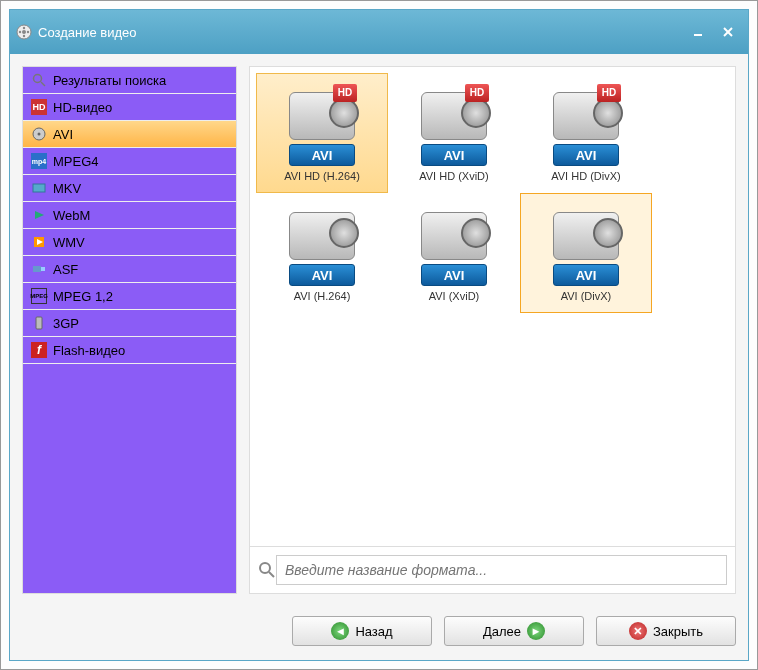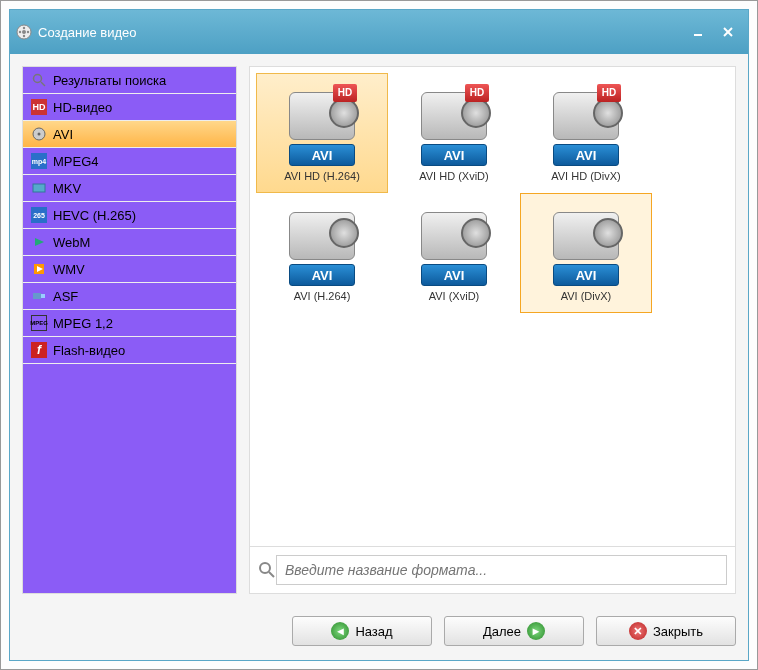--- a/index.html
+++ b/index.html
@@ -95,24 +95,20 @@
             </div>
             <div class="sidebar-item">
               <span class="sb-icon">
                 <svg width="14" height="14">
                   <rect x="1" y="3" width="12" height="8" fill="#5ac" stroke="#379"></rect>
                 </svg>
               </span>
               <span>MKV</span>
             </div>
             <div class="sidebar-item">
-              <span class="sb-icon" style="background: rgb(42, 111, 201); color: rgb(255, 255, 255); font-size: 7px;">265</span>
-              <span>HEVC (H.265)</span>
-            </div>
-            <div class="sidebar-item">
               <span class="sb-icon">
                 <svg width="14" height="14">
                   <polygon points="3,3 12,7 3,11" fill="#2a7"></polygon>
                 </svg>
               </span>
               <span>WebM</span>
             </div>
             <div class="sidebar-item">
               <span class="sb-icon">
                 <svg width="14" height="14">
@@ -127,20 +123,28 @@
                 <svg width="14" height="14">
                   <rect x="1" y="4" width="8" height="6" fill="#69c"></rect>
                   <rect x="9" y="5" width="4" height="4" fill="#9cf"></rect>
                 </svg>
               </span>
               <span>ASF</span>
             </div>
             <div class="sidebar-item">
               <span class="sb-icon" style="border: 1px solid rgb(51, 51, 51); font-size: 6px;">MPEG</span>
               <span>MPEG 1,2</span>
+            </div>
+            <div class="sidebar-item">
+              <span class="sb-icon">
+                <svg width="14" height="14">
+                  <rect x="4" y="1" width="6" height="12" rx="1" fill="#bbb" stroke="#666"></rect>
+                </svg>
+              </span>
+              <span>3GP</span>
             </div>
             <div class="sidebar-item">
               <span class="sb-icon" style="background: rgb(204, 34, 34); color: rgb(255, 255, 255); font-style: italic; font-size: 12px;">f</span>
               <span>Flash-видео</span>
             </div>
           </div>
       <div class="content">
         <div class="grid" id="grid">
               <div class="thumb hover-state">
                 <div class="format-icon">

